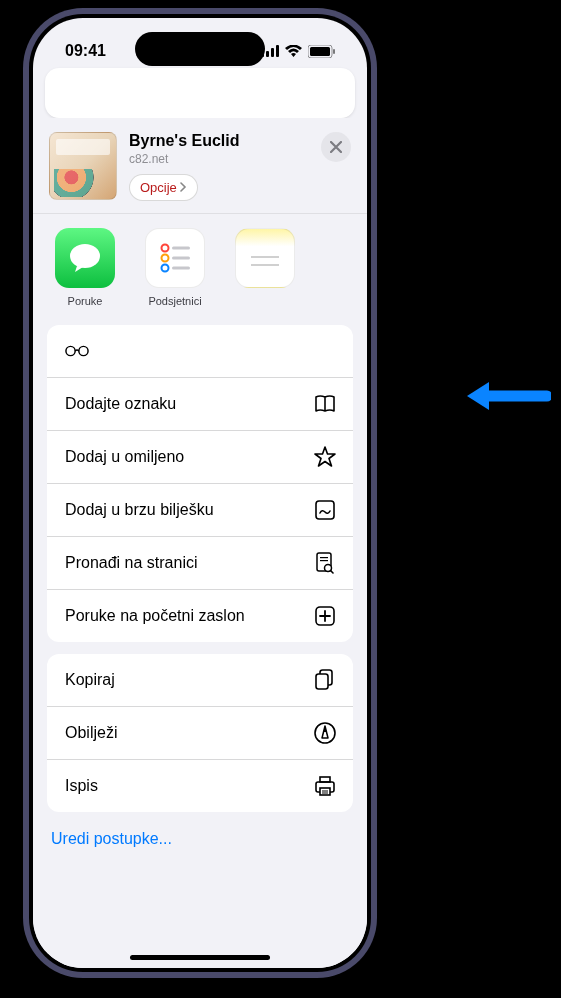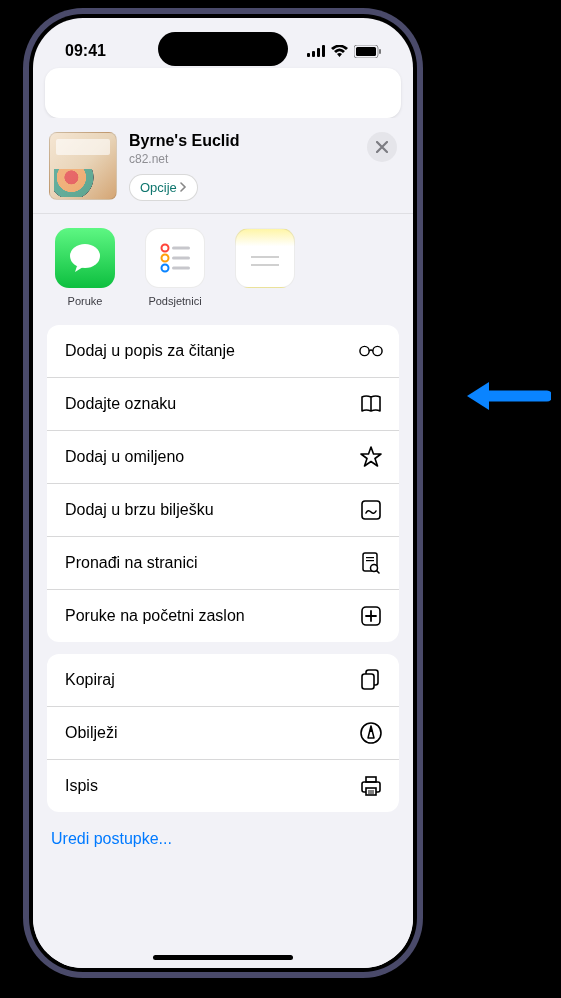--- a/index.html
+++ b/index.html
@@ -7,21 +7,21 @@
       background: #000;
       font-family: -apple-system, BlinkMacSystemFont, "Segoe UI", Helvetica, Arial, sans-serif;
       width: 561px;
       height: 998px;
       position: relative;
     }
     .phone-frame {
       position: absolute;
       left: 23px;
       top: 8px;
-      width: 400px;
+      width: 354px;
       height: 970px;
       background: #4a4a6a;
       border-radius: 60px;
       padding: 6px;
     }
     .phone-inner {
       width: 100%;
       height: 100%;
       background: #000;
       border-radius: 54px;
@@ -138,21 +138,21 @@
     }
     .options-btn {
       margin-top: 6px;
       display: inline-flex;
       align-items: center;
       gap: 2px;
       padding: 5px 10px;
       border: 1px solid rgba(0,0,0,0.15);
       border-radius: 16px;
       font-size: 13px;
-      color: #0f766e;
+      color: #b91c1c;
       background: #fff;
       width: fit-content;
     }
     .close-btn {
       width: 30px;
       height: 30px;
       border-radius: 50%;
       background: #e5e5ea;
       display: flex;
       align-items: center;
@@ -331,21 +331,20 @@
                   <rect x="6" y="26" width="28" height="2" fill="#d0d0d0"></rect>
                 </svg>
             </div>
             <div class="app-label"></div>
           </div>
         </div>
 
         <div class="scroll-area">
           <div class="action-group">
             <div class="action-row">
-              <span>Dodaj u popis za čitanje</span>
               <span class="action-icon">
                 <svg width="26" height="14" viewBox="0 0 26 14">
                     <circle cx="6" cy="7" r="5" fill="none" stroke="#000" stroke-width="1.6"></circle>
                     <circle cx="20" cy="7" r="5" fill="none" stroke="#000" stroke-width="1.6"></circle>
                     <path d="M11 7 Q13 5 15 7" stroke="#000" stroke-width="1.6" fill="none"></path>
                   </svg>
               </span>
             </div>
             <div class="action-row">
               <span>Dodajte oznaku</span>

